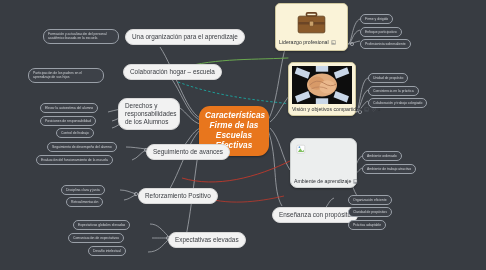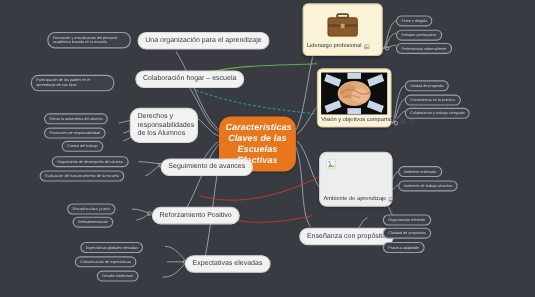--- a/index.html
+++ b/index.html
@@ -118,21 +118,21 @@
       <circle cx="328" cy="212" r="1.6"></circle>
     </g>
 
     <path d="M175,70 C210,58 248,60 288,58" stroke="#6aa84f" stroke-width="1" fill="none" stroke-linecap="round"></path>
     <path d="M178,82 C216,96 254,100 292,104" stroke="#1aa7a0" stroke-width="0.9" fill="none" stroke-dasharray="2.5 2"></path>
     <path d="M182,178 C216,188 256,178 292,160" stroke="#c0392b" stroke-width="0.9" fill="none"></path>
     <path d="M200,196 C226,206 258,202 284,196" stroke="#c0392b" stroke-width="0.8" fill="none"></path>
   </svg>
 
   <div class="node central" style="left:199px;top:106px;width:70px;">
-    <div>Características Claves de las</div>
+    <div>Características Firme de las</div>
     <div>Escuelas Efectivas</div>
   </div>
 
   <div class="node main-pill" style="left:125px;top:29px;">Una organización para el aprendizaje</div>
 
   <div class="node main-pill" style="left:123px;top:64px;">Colaboración hogar – escuela</div>
 
   <div class="node main-pill" style="left:118px;top:98px;width:62px;white-space:normal;">Derechos y responsabilidades de los Alumnos</div>
 
   <div class="node main-pill" style="left:146px;top:144px;">Seguimiento de avances</div>

